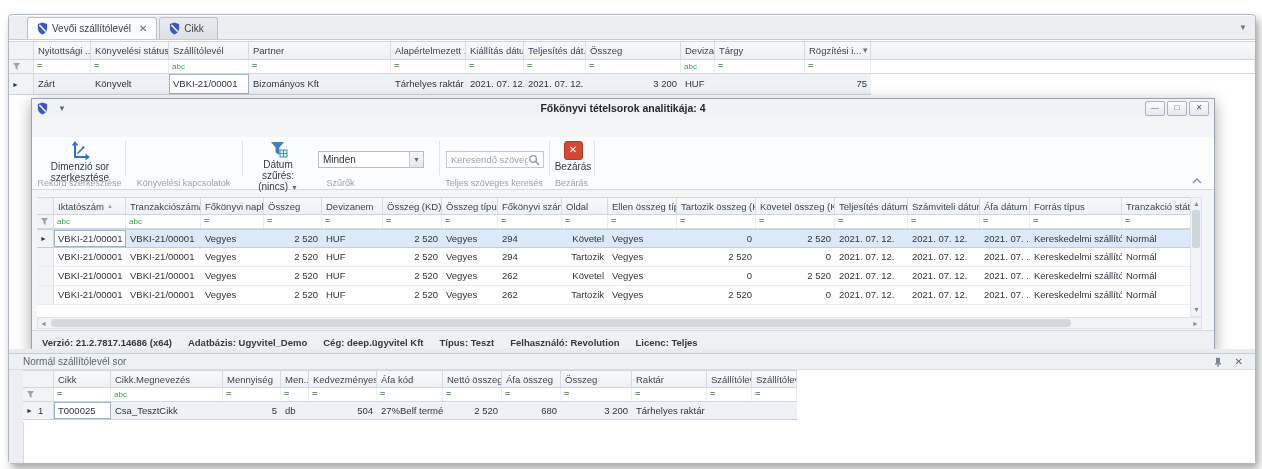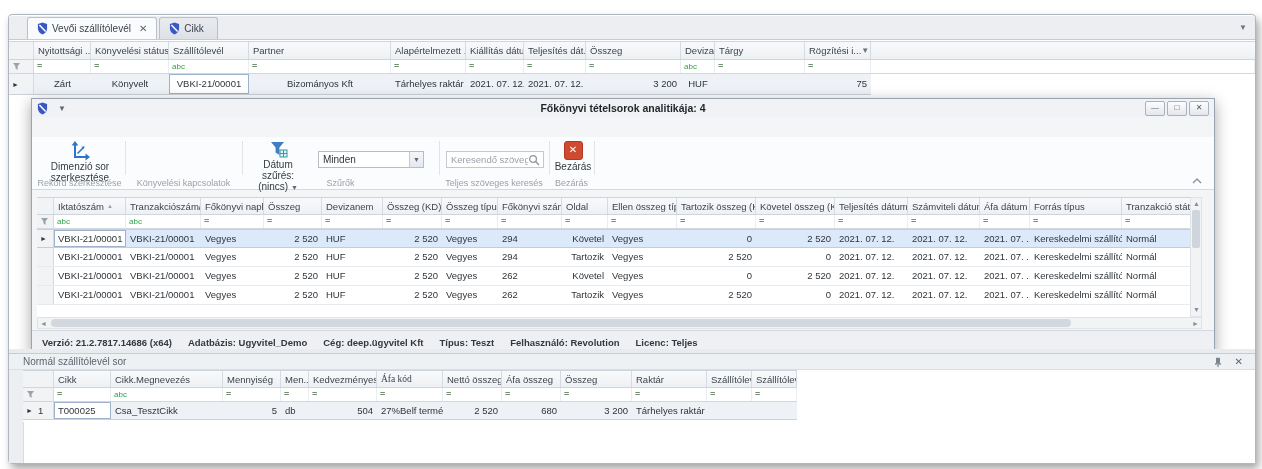--- a/index.html
+++ b/index.html
@@ -33,21 +33,21 @@
   .g-ind{background:#f1f3f5;border-right:1px solid #d6dbe1;display:flex;align-items:center;justify-content:flex-start;padding:0 3px;}
   .g-editcell{background:#fff;box-shadow:inset 0 0 0 1px #9fb2cc;}
   .f-eq{font-weight:bold;font-size:9px;color:#739073;line-height:9px;}
   .f-abc{font-size:8px;color:#2fa24a;line-height:8px;}
   .row-arrow{font-size:7px;color:#30363d;}
   .row-num{margin-left:5px;color:#2f353b;}
   .sort-arrow{font-size:6px;color:#98a1ab;margin-left:3px;}
   .hdr-drop{margin-left:auto;font-size:8px;color:#6a7380;}
   #top-grid .g-head{height:19px;}
   #top-grid .g-data{height:21px;}
-  #top-grid .g-dcell{line-height:20px;text-align:center;}
+  #top-grid .g-dcell{line-height:20px;}
   #bottom-grid .g-data{height:18px;}
   #bottom-grid .g-dcell{line-height:17px;}
   
   .modal{position:absolute;left:22px;top:83px;width:1182px;height:254px;background:#f4f5f7;
          border:1px solid #99a3b1;box-shadow:0 4px 14px rgba(0,0,0,.35);}
   .m-titlebar{position:absolute;left:0;top:0;right:0;height:18px;background:#f0f2f5;display:flex;align-items:center;padding:0 5px;box-sizing:border-box;}
   .m-title{position:absolute;left:0;right:0;text-align:center;font-weight:bold;font-size:10.5px;color:#1f2428;pointer-events:none;}
   .qa-arrow{color:#5f6877;font-size:8px;margin-left:10px;}
   .winbtns{margin-left:auto;display:flex;gap:2px;z-index:2;}
   .wb{width:18px;height:13px;border:1px solid #a9b2bd;border-radius:2px;background:linear-gradient(#fdfdfe,#e3e7ec);
@@ -549,21 +549,21 @@
             </div>
             <div class="g-cell g-hcell" style="width: 58px;">
               <span>Mennyiség</span>
             </div>
             <div class="g-cell g-hcell" style="width: 28px;">
               <span>Men...</span>
             </div>
             <div class="g-cell g-hcell" style="width: 68px;">
               <span>Kedvezményes ár</span>
             </div>
-            <div class="g-cell g-hcell" style="width: 66px; font-family: Liberation Serif, serif;">
+            <div class="g-cell g-hcell" style="width: 66px;">
               <span>Áfa kód</span>
             </div>
             <div class="g-cell g-hcell" style="width: 59px;">
               <span>Nettó összeg</span>
             </div>
             <div class="g-cell g-hcell" style="width: 59px;">
               <span>Áfa összeg</span>
             </div>
             <div class="g-cell g-hcell" style="width: 71px;">
               <span>Összeg</span>

